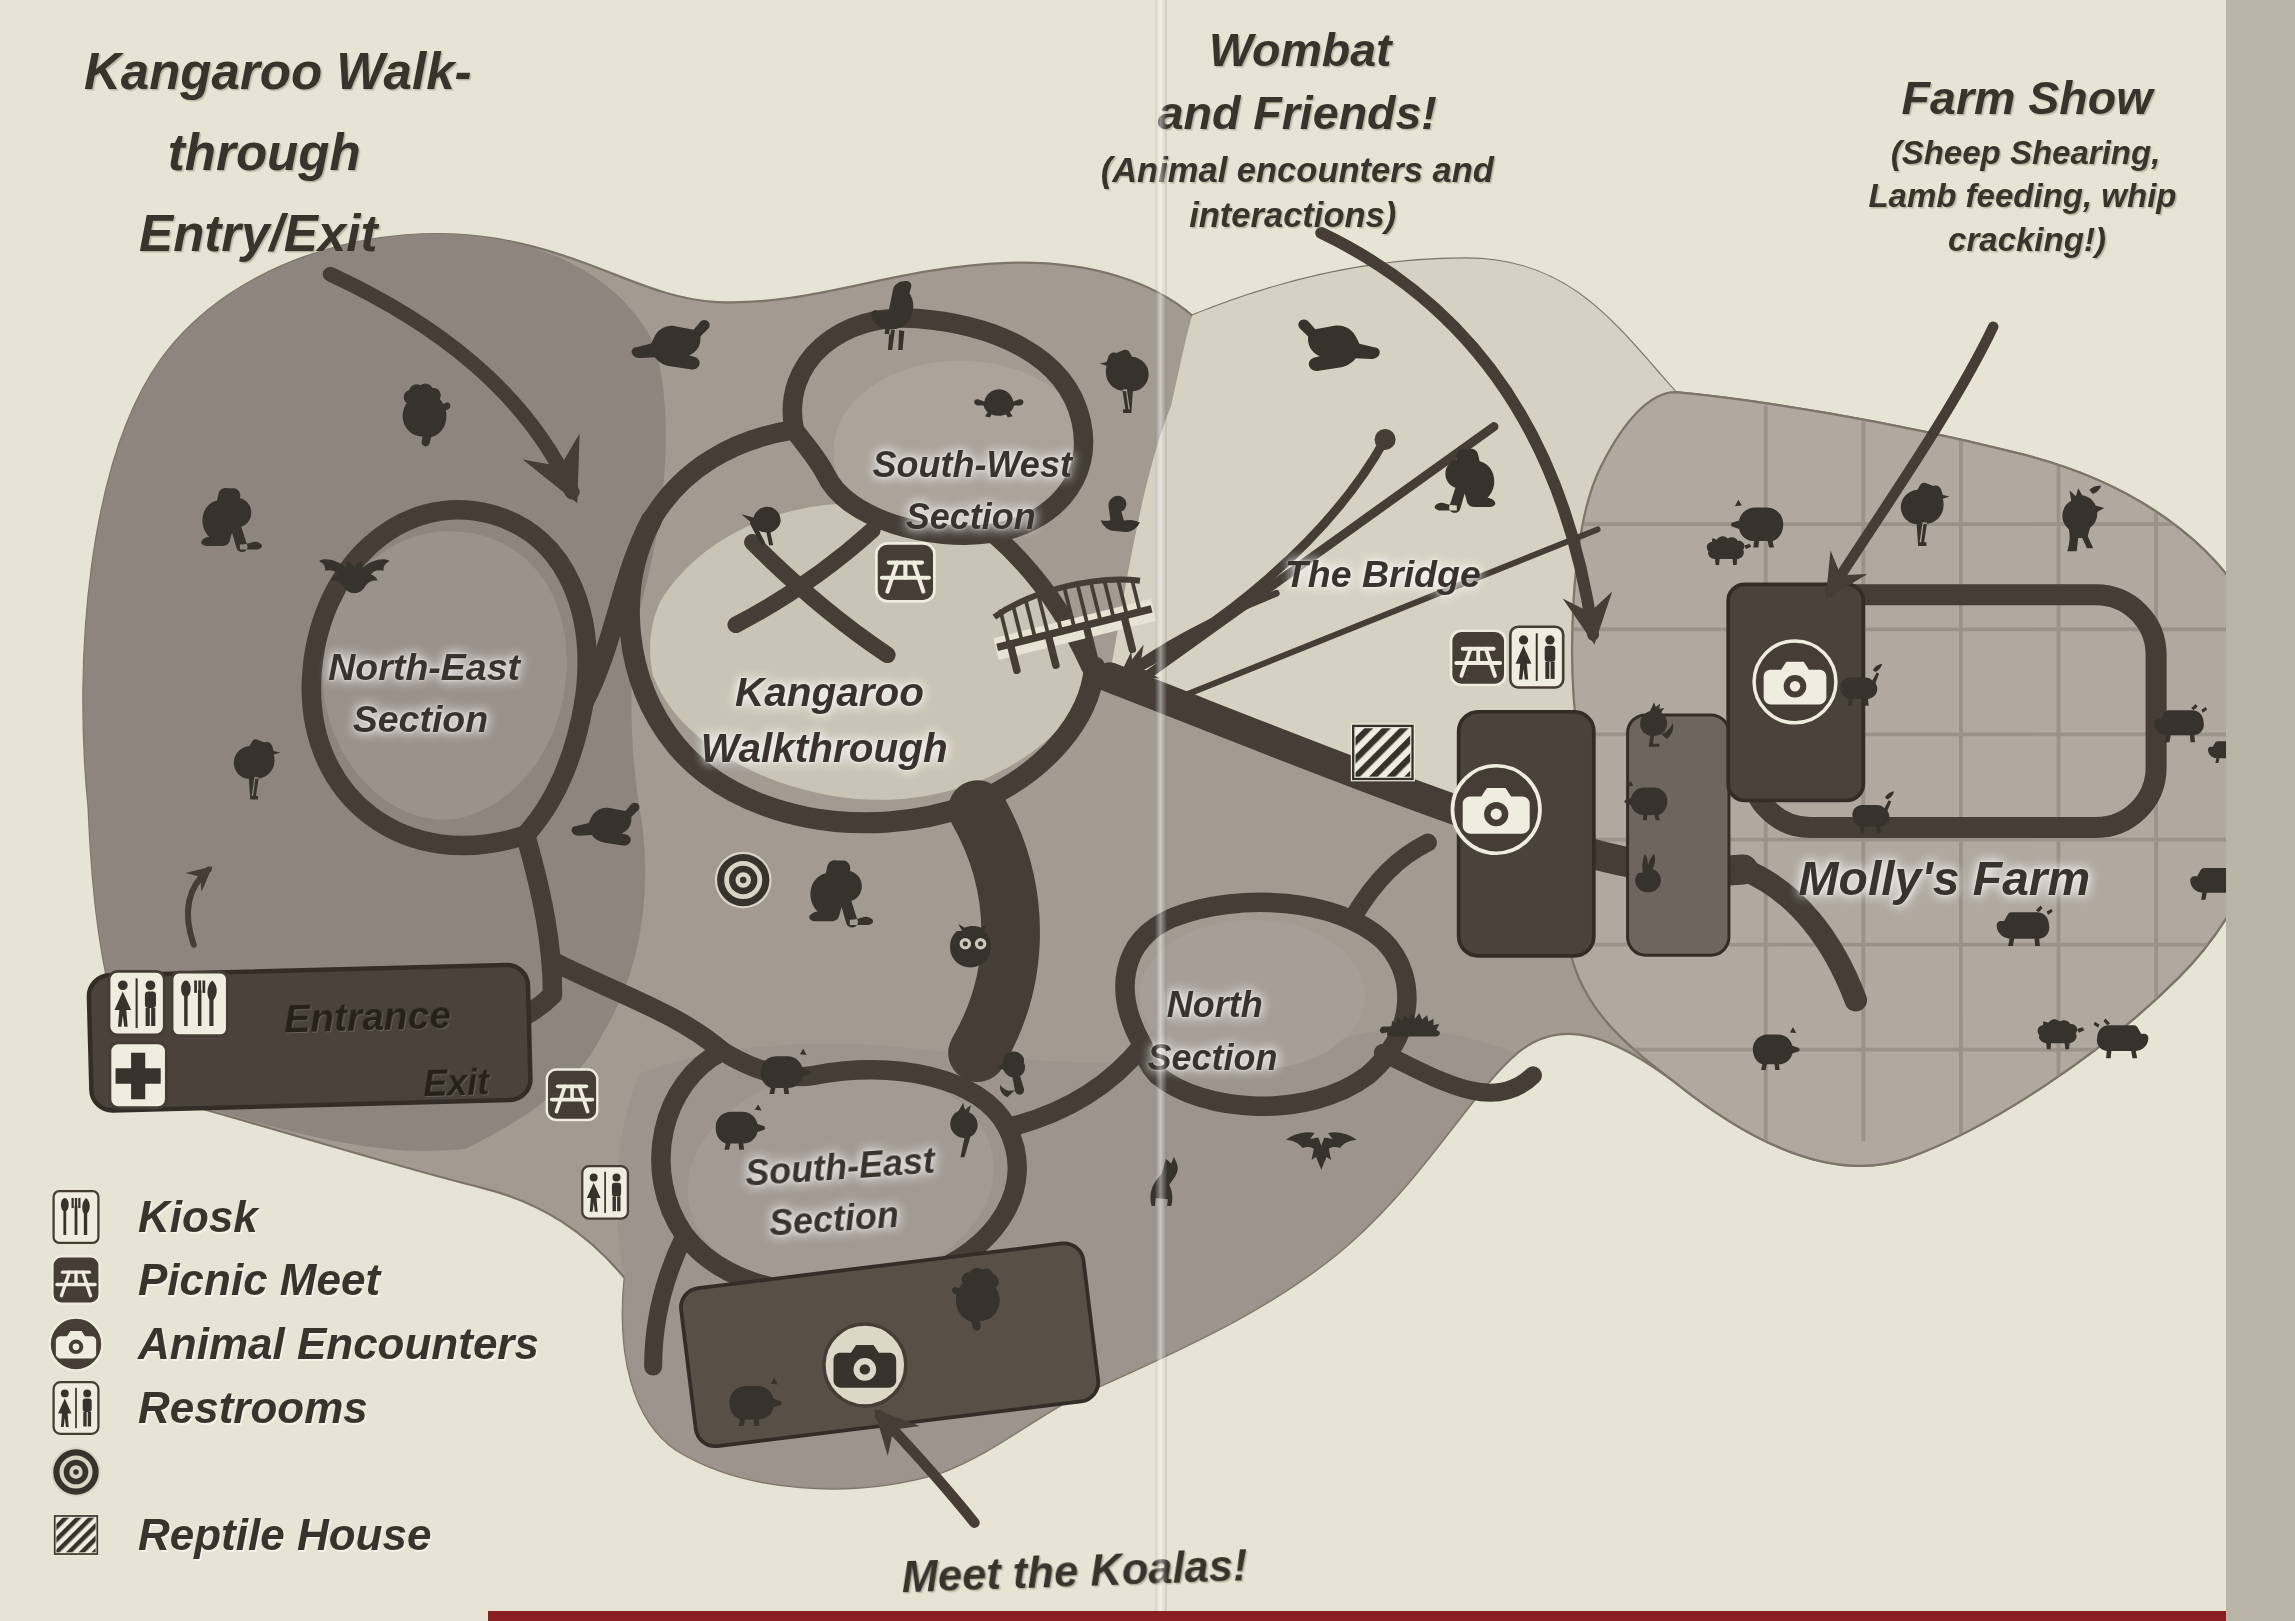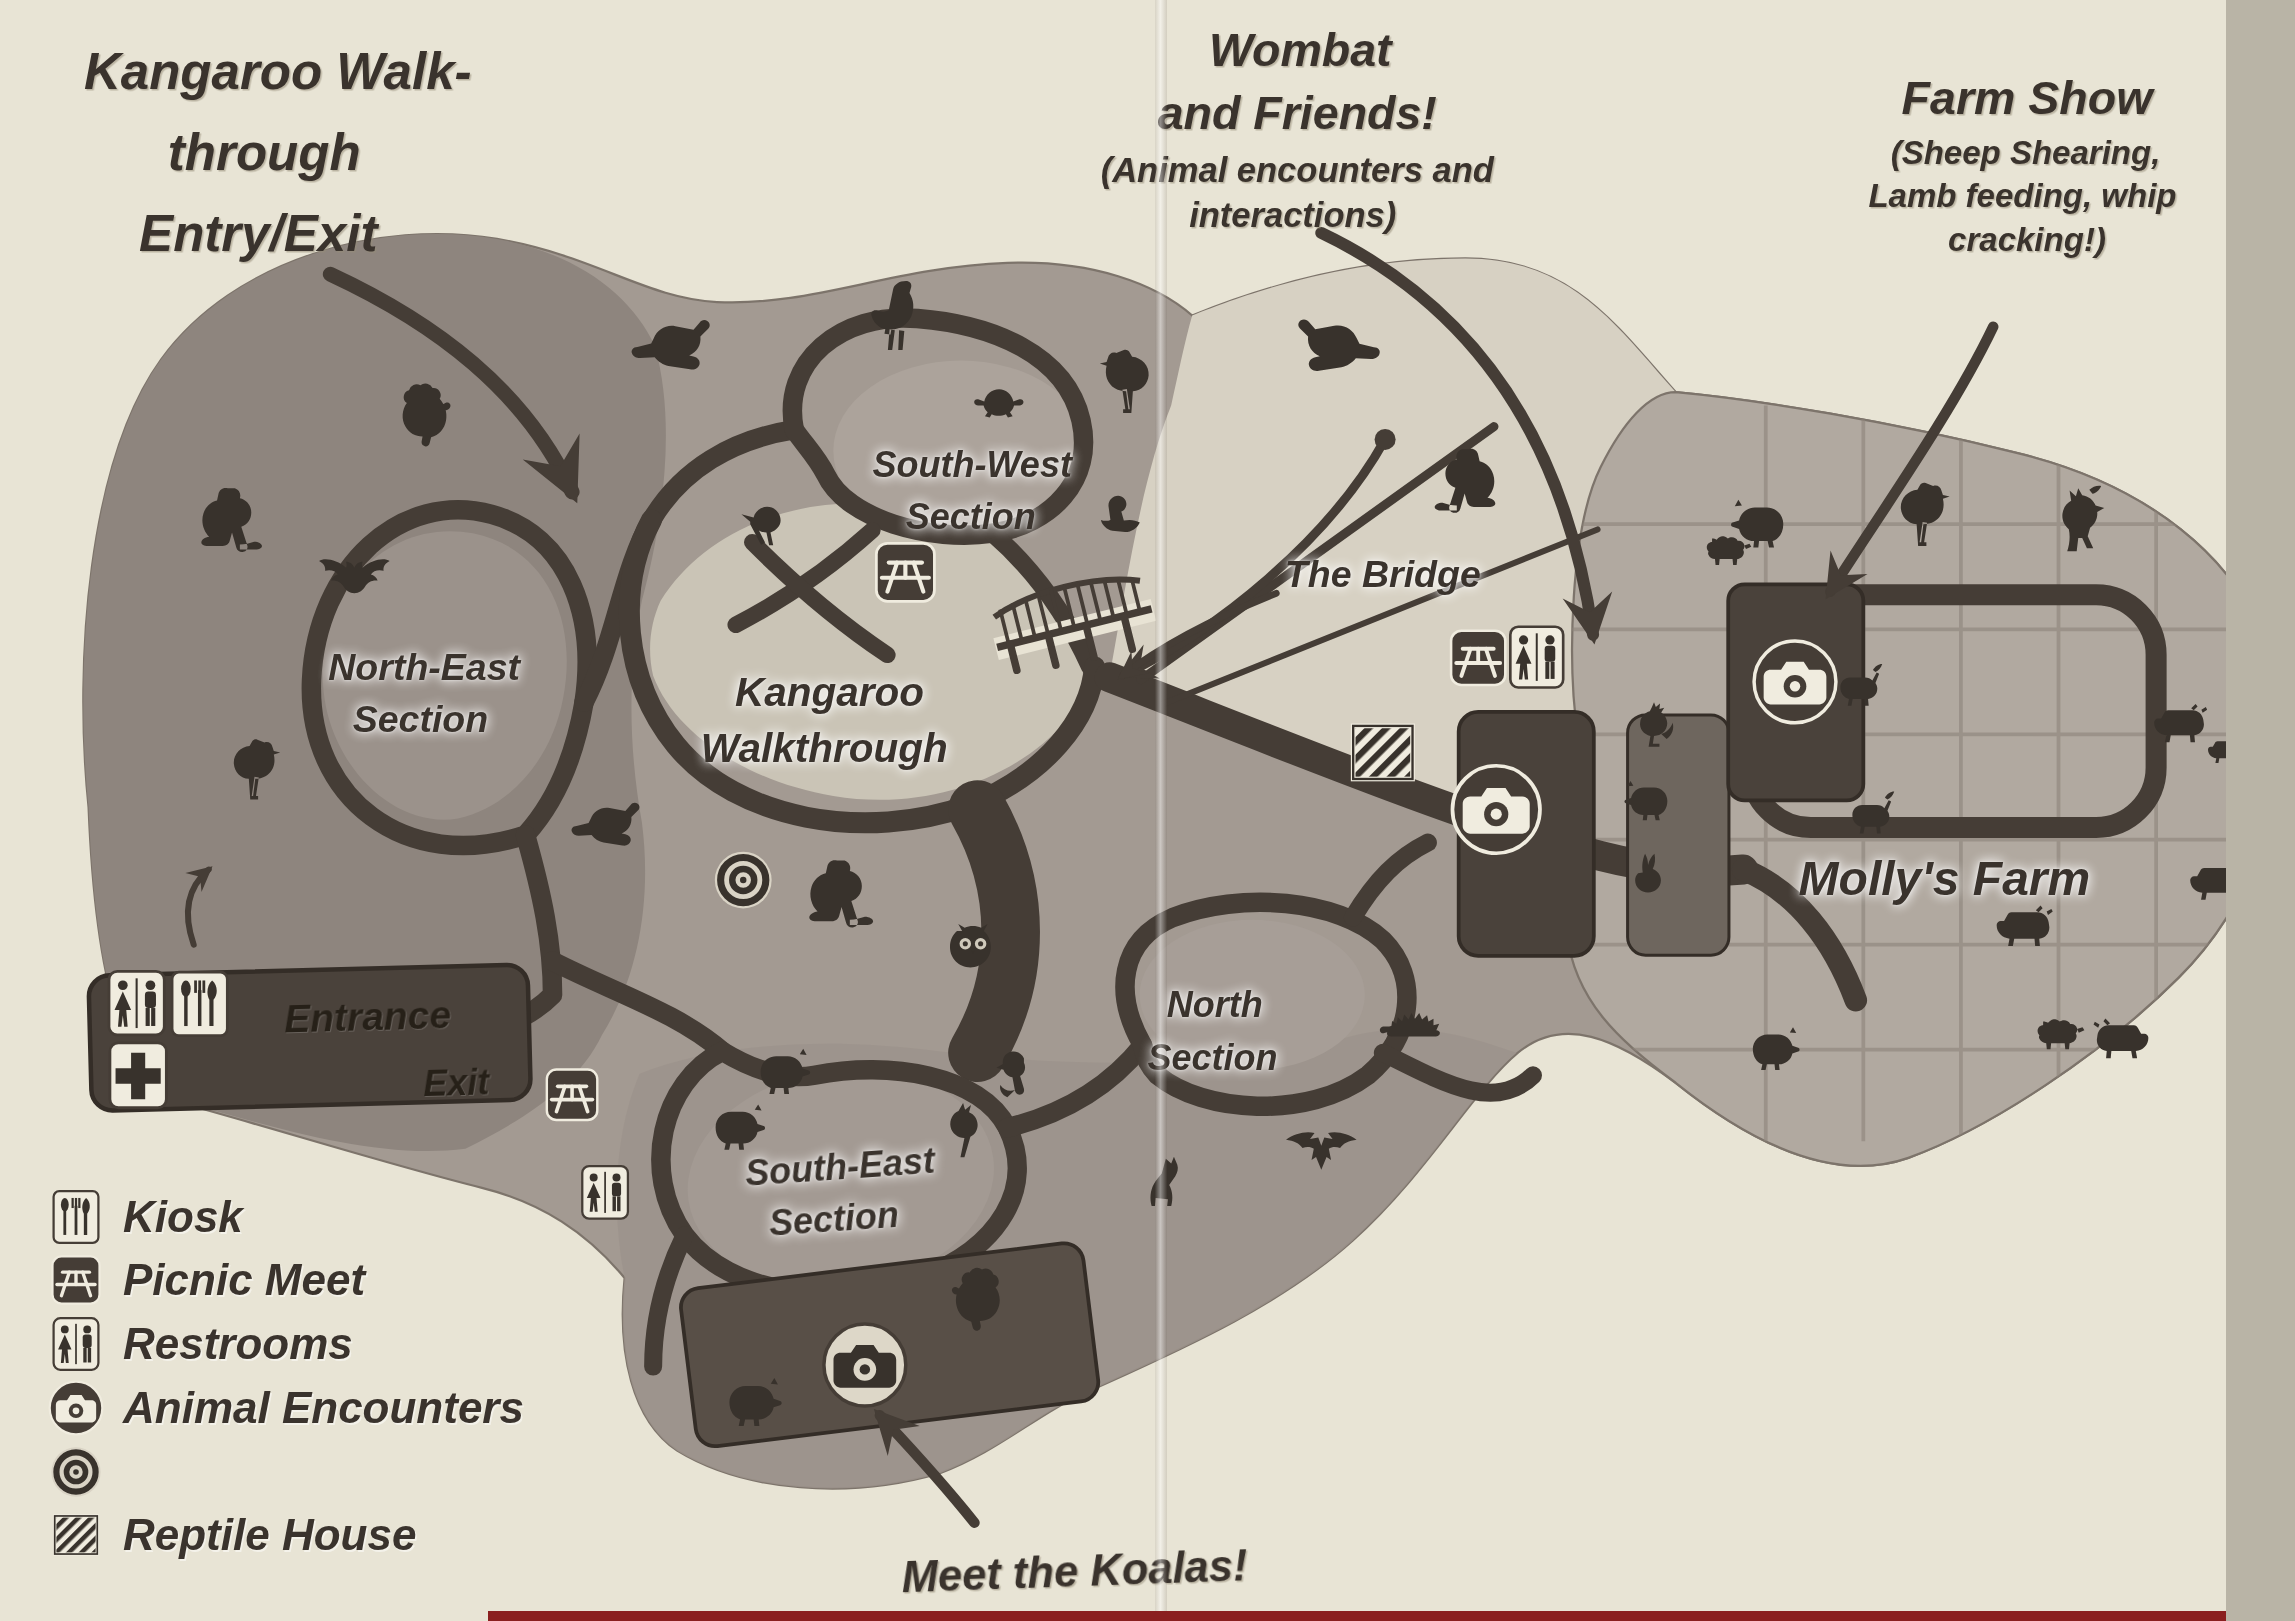--- a/index.html
+++ b/index.html
@@ -8,21 +8,21 @@
   #map-svg{position:absolute;left:0;top:0;}
   .lbl{font-family:"Liberation Sans",sans-serif;font-weight:bold;font-style:italic;
        fill:var(--text_dark,#3a332d);}
   .glow{filter:drop-shadow(0 0 8px rgba(255,255,255,.85)) drop-shadow(0 0 2px rgba(255,255,255,.7));}
   .callout{filter:drop-shadow(2.5px 2.5px 0 rgba(150,140,120,.55));}
   .emboss{fill:#262018;filter:drop-shadow(1px 1px 0 rgba(255,255,255,.22));}
   #fold{position:absolute;top:0;left:1155px;width:12px;height:1622px;
         background:linear-gradient(90deg,rgba(80,70,60,.10),rgba(255,255,255,.45) 45%,rgba(80,70,60,.14));}
   #red-strip{position:absolute;bottom:0;left:488px;right:0;height:11.3px;background:var(--red_strip,#8a1f1f);}
   #legend{position:absolute;left:48px;top:1188px;display:flex;flex-direction:column;gap:6.8px;}
-  .lg-row{display:flex;align-items:center;gap:19px;height:57px;}
+  .lg-row{display:flex;align-items:center;gap:34px;height:57px;}
   .lg-icon{width:56px;height:56px;flex:0 0 auto;}
   .lg-label{font-weight:bold;font-style:italic;font-size:44px;color:var(--text_dark,#3a332d);
             white-space:nowrap;text-shadow:1.5px 1.5px 0 rgba(255,255,255,.5);}
 </style>
 </head>
 <body>
 
 <div id="page">
 
 <svg id="map-svg" width="2295" height="1622" viewBox="0 0 3057 2160">
@@ -343,29 +343,29 @@
     <span class="lg-label">Kiosk</span>
   </div>
   <div class="lg-row">
     <svg class="lg-icon" viewBox="0 0 100 100">
           <use href="#fac-picnic"></use>
         </svg>
     <span class="lg-label">Picnic Meet</span>
   </div>
   <div class="lg-row">
     <svg class="lg-icon" viewBox="0 0 100 100">
+          <use href="#fac-cam_dark"></use>
+        </svg>
+    <span class="lg-label">Animal Encounters</span>
+  </div>
+  <div class="lg-row">
+    <svg class="lg-icon" viewBox="0 0 100 100">
           <use href="#fac-restrooms"></use>
         </svg>
     <span class="lg-label">Restrooms</span>
-  </div>
-  <div class="lg-row">
-    <svg class="lg-icon" viewBox="0 0 100 100">
-          <use href="#fac-cam_dark"></use>
-        </svg>
-    <span class="lg-label">Animal Encounters</span>
   </div>
   <div class="lg-row">
     <svg class="lg-icon" viewBox="0 0 100 100">
           <use href="#fac-target"></use>
         </svg>
   </div>
   <div class="lg-row">
     <svg class="lg-icon" viewBox="0 0 100 100">
           <use href="#fac-reptile"></use>
         </svg>

